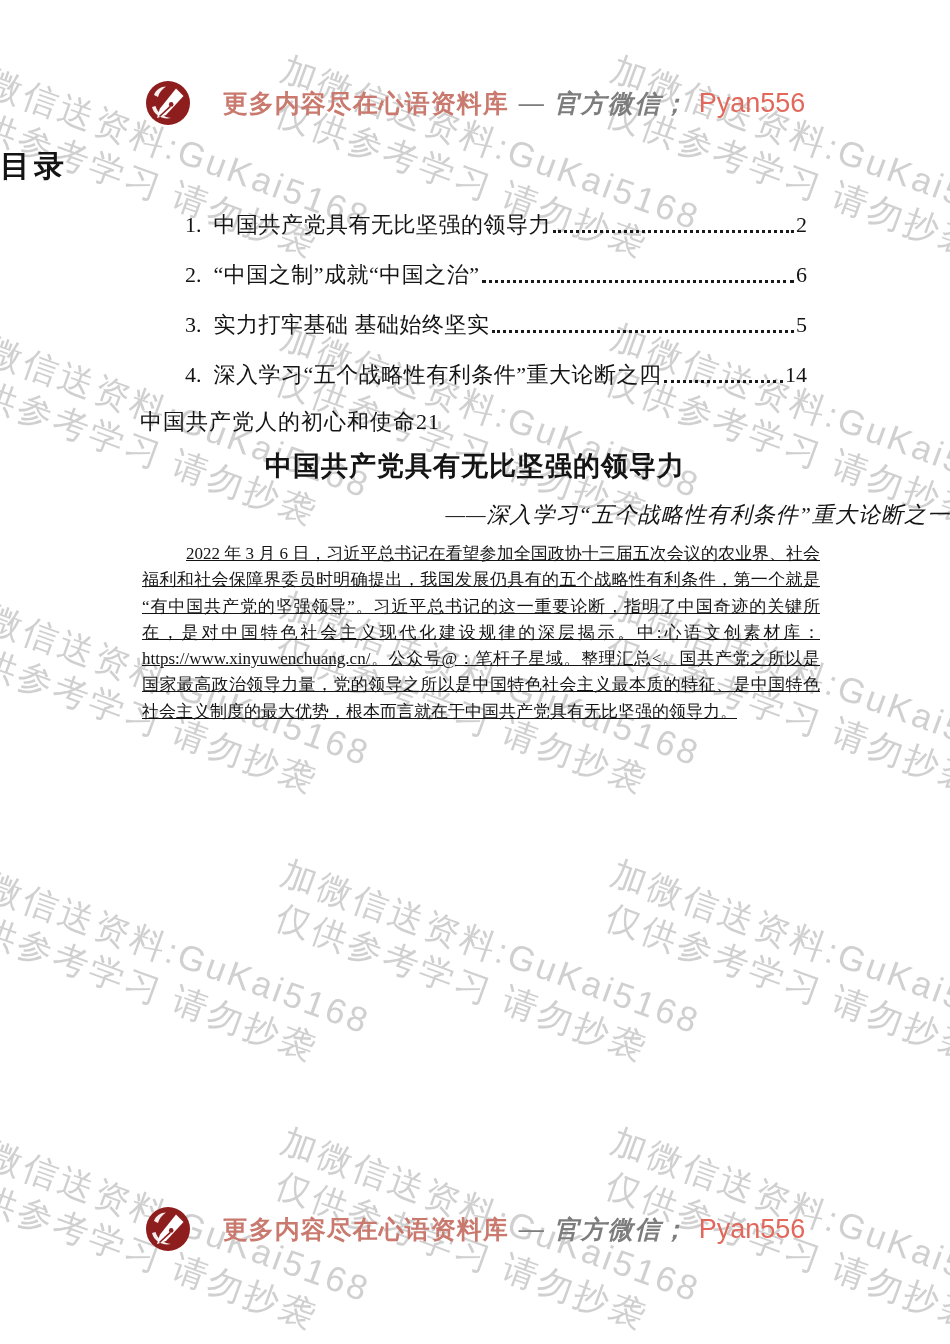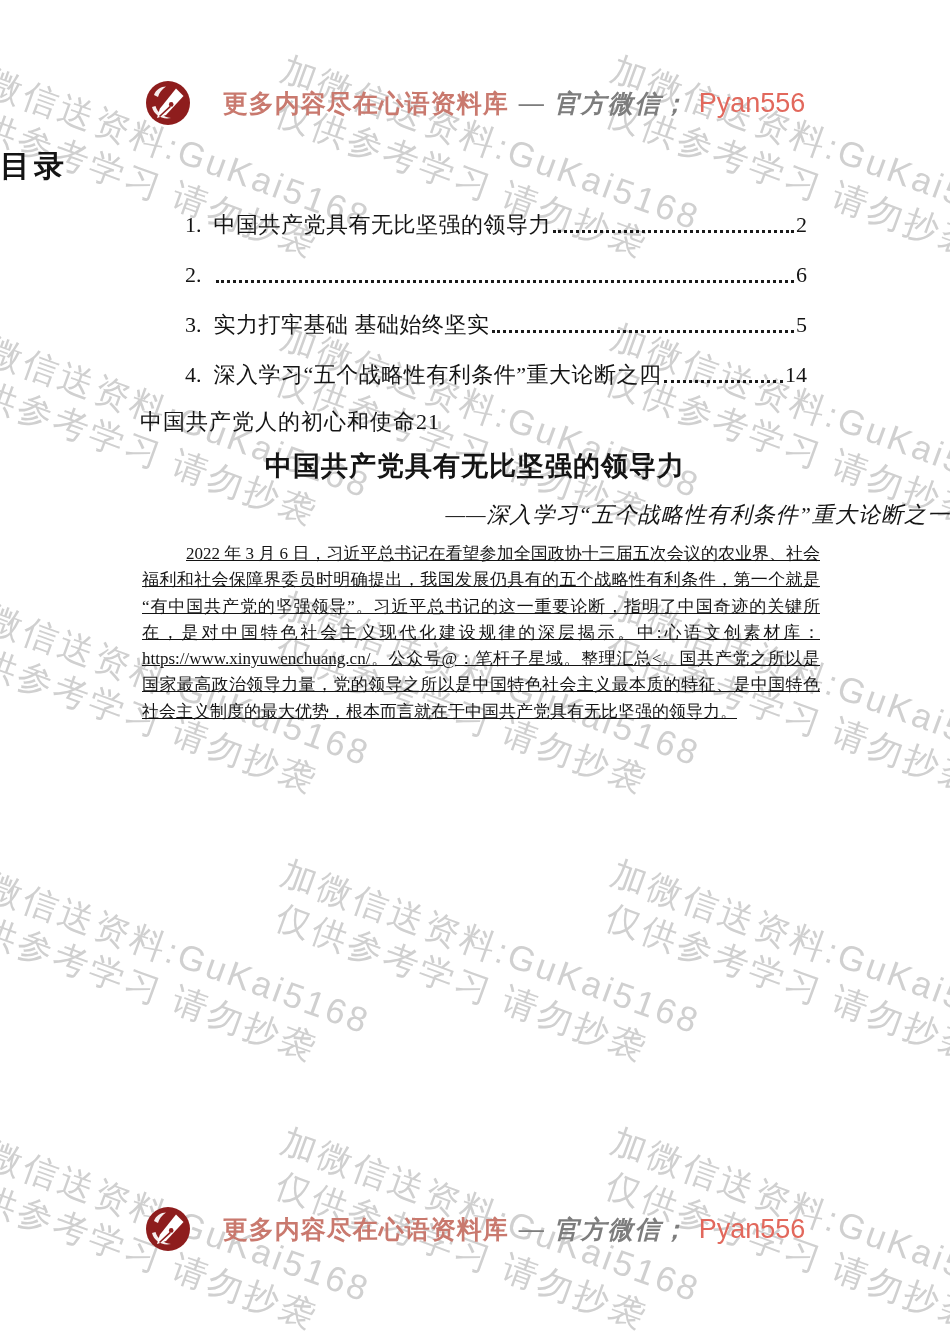--- a/index.html
+++ b/index.html
@@ -151,20 +151,21 @@
 
   <nav class="toc">
     <div class="toc-row">
       <span class="toc-num">1.</span>
       <span class="toc-title">中国共产党具有无比坚强的领导力</span>
       <span class="toc-leader"></span>
       <span class="toc-page">2</span>
     </div>
     <div class="toc-row">
       <span class="toc-num">2.</span>
+      <span class="toc-title">“中国之制”成就“中国之治”</span>
       <span class="toc-leader"></span>
       <span class="toc-page">6</span>
     </div>
     <div class="toc-row">
       <span class="toc-num">3.</span>
       <span class="toc-title">实力打牢基础 基础始终坚实</span>
       <span class="toc-leader"></span>
       <span class="toc-page">5</span>
     </div>
     <div class="toc-row">

